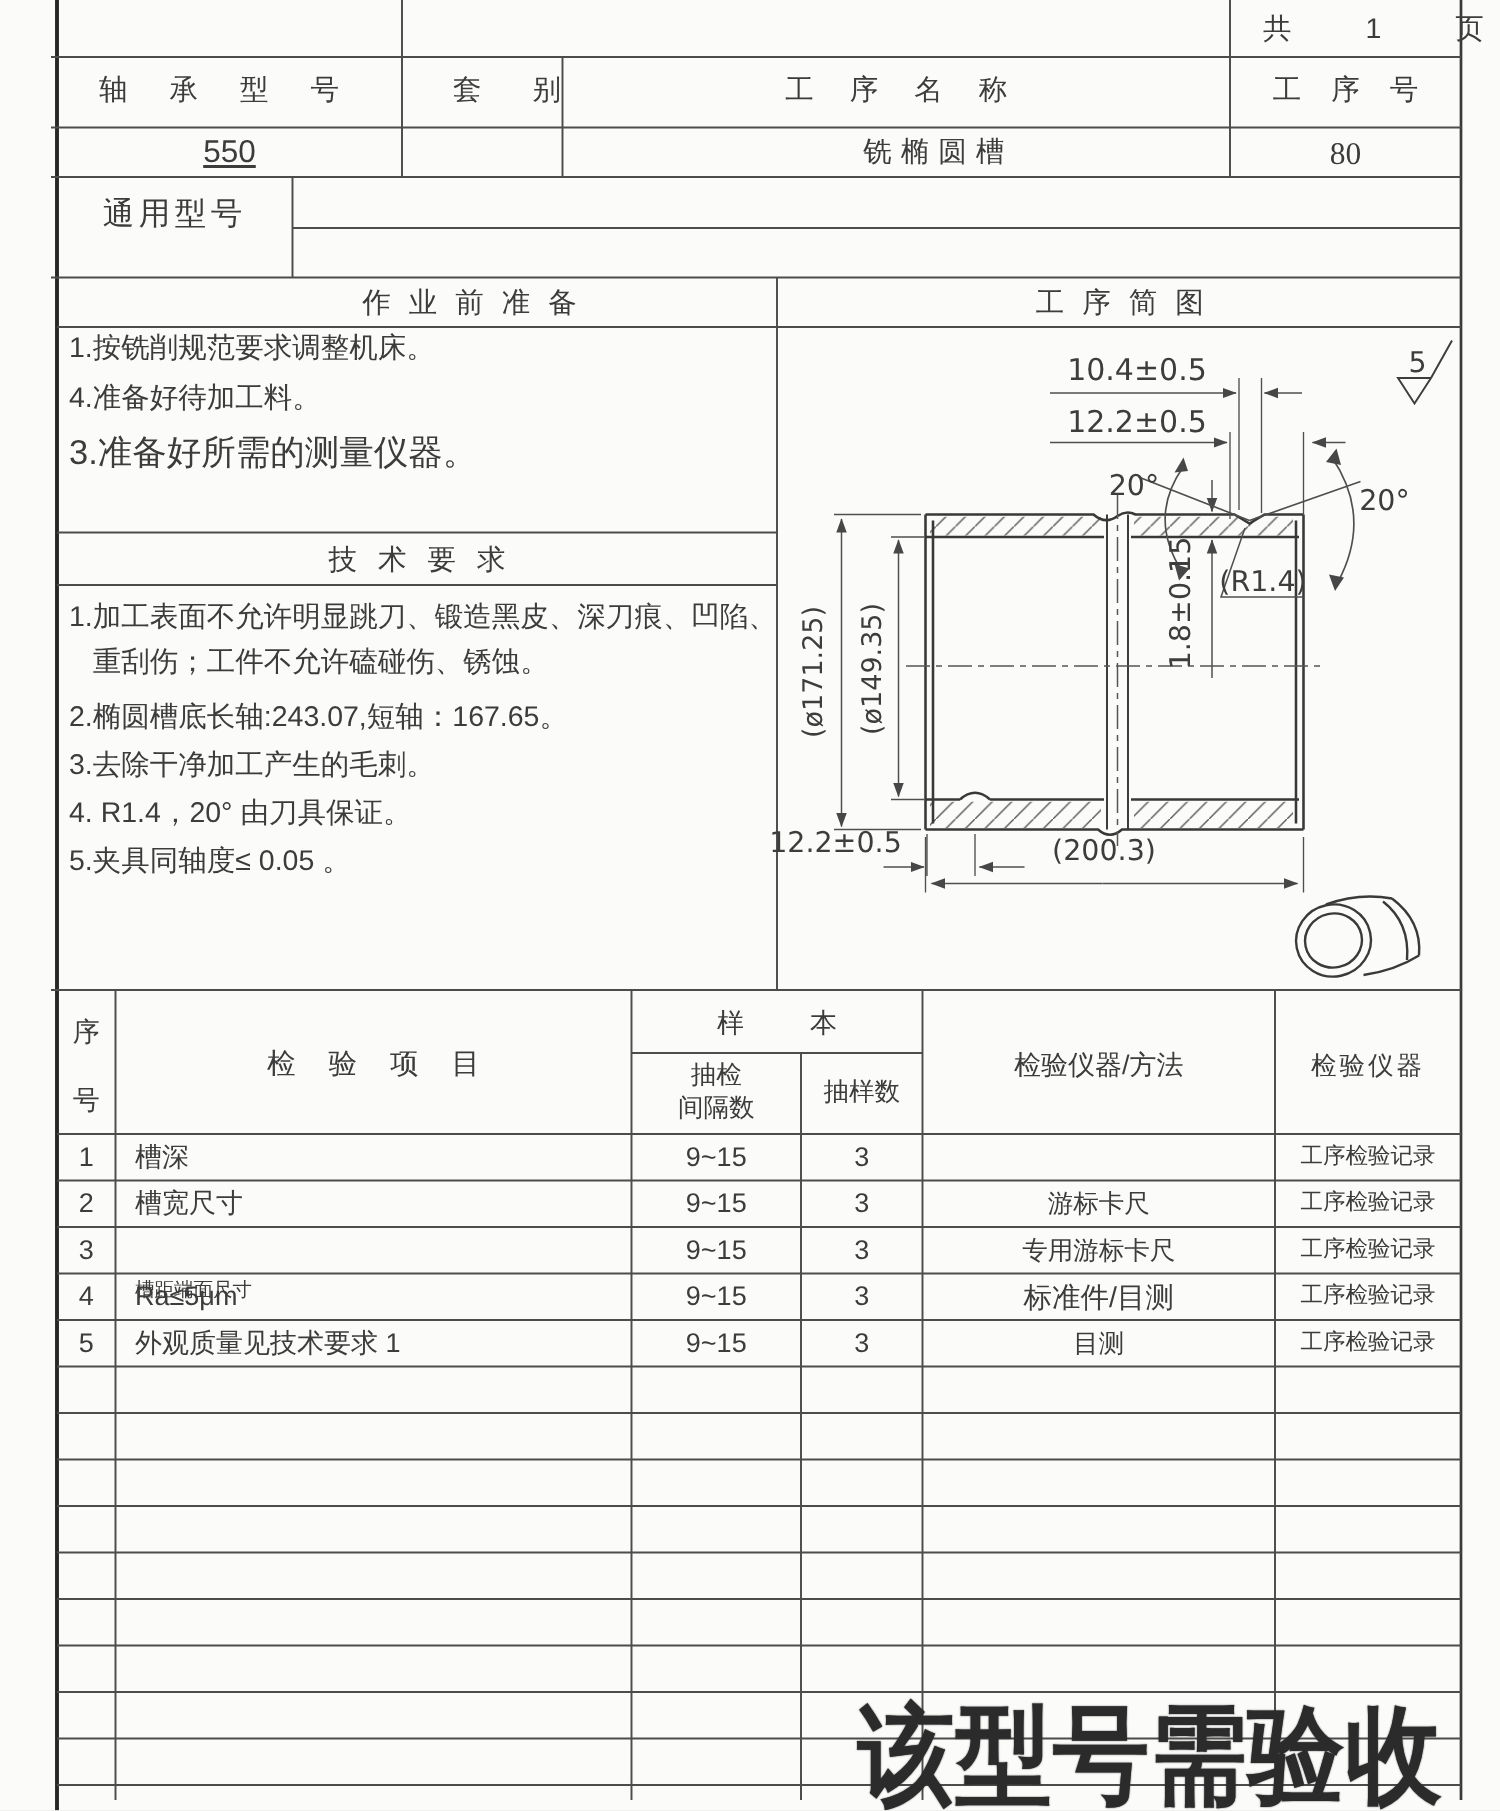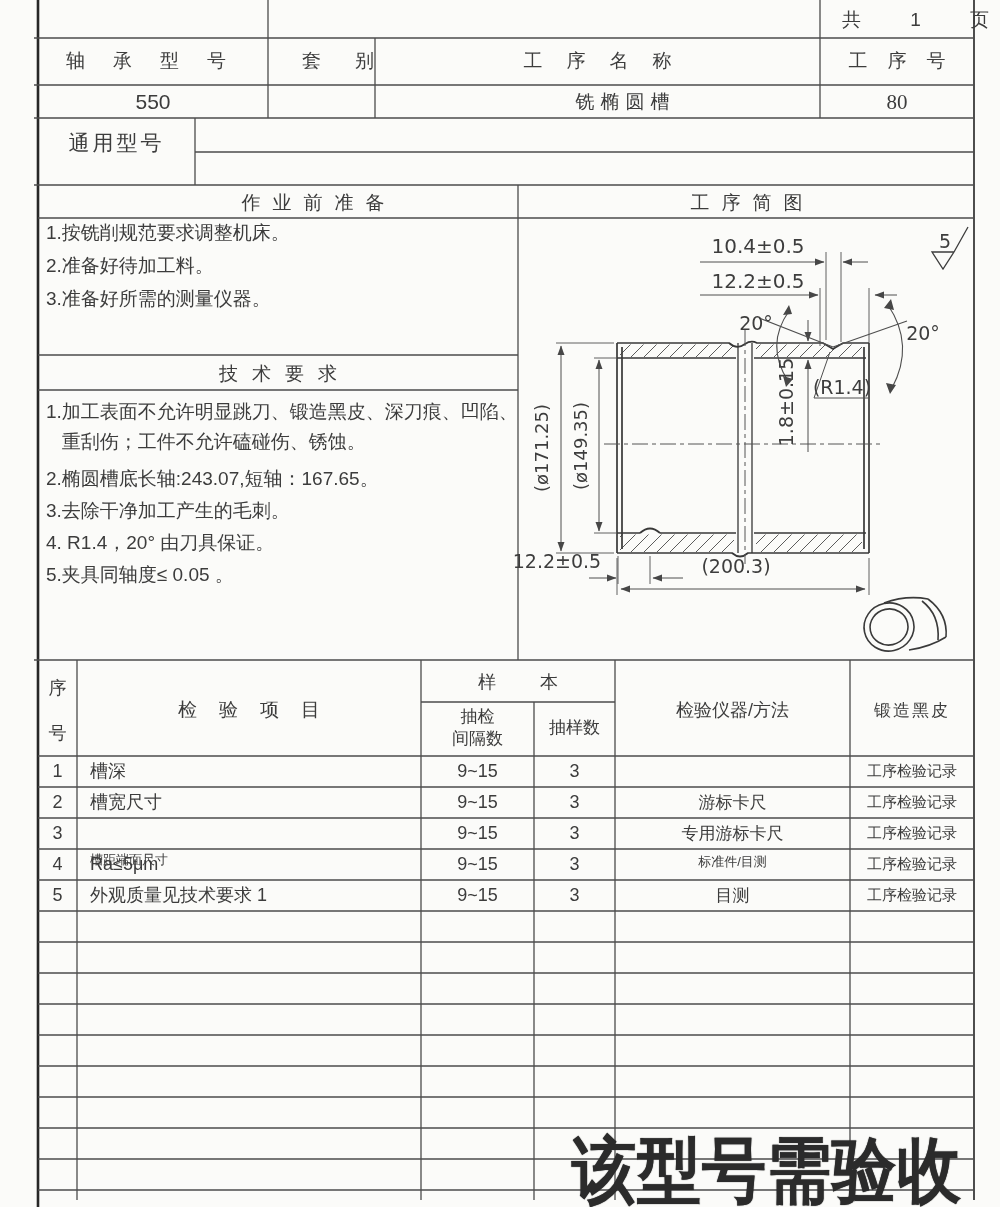--- a/index.html
+++ b/index.html
@@ -128,51 +128,51 @@
     </g>
   </svg>
 
   <div class="t c" style="left:820px;top:8px;width:154px;font-size:19px;letter-spacing:22px;text-indent:22px;">共 1 页</div>
 
   <div class="t c" style="left:38px;top:49px;width:208px;font-size:19px;letter-spacing:28px;text-indent:28px;">轴承型号</div>
   <div class="t c" style="left:268px;top:49px;width:107px;font-size:19px;letter-spacing:34px;text-indent:34px;">套别</div>
   <div class="t c" style="left:375px;top:49px;width:445px;font-size:19px;letter-spacing:24px;text-indent:24px;">工序名称</div>
   <div class="t c" style="left:820px;top:49px;width:154px;font-size:19px;letter-spacing:20px;text-indent:20px;">工序号</div>
 
-  <div class="t c" style="left:38px;top:89px;width:230px;font-size:21px;">550</div>
+  <div class="t c" style="left:38px;top:89px;width:230px;font-size:21px;text-decoration:underline;">550</div>
   <div class="t c" style="left:268px;top:89px;width:107px;font-size:19px;"></div>
   <div class="t c" style="left:375px;top:90px;width:501px;font-size:19px;letter-spacing:6px;">铣椭圆槽</div>
   <div class="t c" style="left:820px;top:89px;width:154px;font-size:21px;font-family:Liberation Serif, serif;">80</div>
 
   <div class="t c" style="left:38px;top:130px;width:157px;font-size:21px;letter-spacing:3px;">通用型号</div>
 
   <div class="t c" style="left:38px;top:191px;width:480px;font-size:19px;letter-spacing:12px;text-indent:12px;padding-left:35px;">作业前准备</div>
   <div class="t c" style="left:518px;top:191px;width:457px;font-size:19px;letter-spacing:12px;text-indent:12px;">工序简图</div>
 
   <div class="t" style="left:46px;top:221px;font-size:19px;">1.按铣削规范要求调整机床。</div>
-  <div class="t" style="left:46px;top:254px;font-size:19px;">2.准备好待加工料。</div>
-  <div class="t" style="left:46px;top:287px;font-size:19px;">3.准备好所需的测量仪器。</div>
+  <div class="t" style="left:46px;top:254px;font-size:19px;">4.准备好待加工料。</div>
+  <div class="t" style="left:46px;top:287px;font-size:23px;">3.准备好所需的测量仪器。</div>
 
   <div class="t c" style="left:38px;top:362px;width:480px;font-size:19px;letter-spacing:14px;text-indent:14px;">技术要求</div>
   <div class="t" style="left:46px;top:400px;font-size:19px;">1.加工表面不允许明显跳刀、锻造黑皮、深刀痕、凹陷、</div>
   <div class="t" style="left:46px;top:430px;font-size:19px;">   重刮伤；工件不允许磕碰伤、锈蚀。</div>
   <div class="t" style="left:46px;top:467px;font-size:19px;">2.椭圆槽底长轴:243.07,短轴：167.65。</div>
   <div class="t" style="left:46px;top:499px;font-size:19px;">3.去除干净加工产生的毛刺。</div>
   <div class="t" style="left:46px;top:531px;font-size:19px;">4. R1.4，20° 由刀具保证。</div>
   <div class="t" style="left:46px;top:563px;font-size:19px;">5.夹具同轴度≤ 0.05 。</div>
 
   <div class="t c" style="left:38px;top:677px;width:39px;font-size:18px;">序</div>
   <div class="t c" style="left:38px;top:722px;width:39px;font-size:18px;">号</div>
   <div class="t c" style="left:77px;top:698px;width:344px;font-size:19px;letter-spacing:22px;text-indent:22px;">检验项目</div>
   <div class="t c" style="left:421px;top:671px;width:194px;font-size:18px;letter-spacing:44px;text-indent:44px;">样本</div>
   <div class="t c" style="left:421px;top:706px;width:113px;font-size:17px;">抽检</div>
   <div class="t c" style="left:421px;top:728px;width:113px;font-size:17px;">间隔数</div>
   <div class="t c" style="left:534px;top:717px;width:81px;font-size:17px;">抽样数</div>
   <div class="t c" style="left:615px;top:699px;width:235px;font-size:18px;">检验仪器/方法</div>
-  <div class="t c" style="left:850px;top:700px;width:124px;font-size:17px;letter-spacing:2px;">锻造黑皮</div>
+  <div class="t c" style="left:850px;top:700px;width:124px;font-size:17px;letter-spacing:2px;">检验仪器</div>
 
   <div class="t c" style="left:38px;top:760px;width:39px;font-size:18px;">1</div>
   <div class="t" style="left:90px;top:760px;font-size:18px;">槽深</div>
   <div class="t c" style="left:421px;top:760px;width:113px;font-size:18px;">9~15</div>
   <div class="t c" style="left:534px;top:760px;width:81px;font-size:18px;">3</div>
   <div class="t c" style="left:850px;top:762px;width:124px;font-size:15px;">工序检验记录</div>
 
   <div class="t c" style="left:38px;top:791px;width:39px;font-size:18px;">2</div>
   <div class="t" style="left:90px;top:791px;font-size:18px;">槽宽尺寸</div>
   <div class="t c" style="left:421px;top:791px;width:113px;font-size:18px;">9~15</div>
@@ -184,21 +184,21 @@
   <div class="t" style="left:90px;top:852px;font-size:13px;">槽距端面尺寸</div>
   <div class="t c" style="left:421px;top:822px;width:113px;font-size:18px;">9~15</div>
   <div class="t c" style="left:534px;top:822px;width:81px;font-size:18px;">3</div>
   <div class="t c" style="left:615px;top:823px;width:235px;font-size:17px;">专用游标卡尺</div>
   <div class="t c" style="left:850px;top:824px;width:124px;font-size:15px;">工序检验记录</div>
 
   <div class="t c" style="left:38px;top:853px;width:39px;font-size:18px;">4</div>
   <div class="t" style="left:90px;top:853px;font-size:18px;">Ra≤5μm</div>
   <div class="t c" style="left:421px;top:853px;width:113px;font-size:18px;">9~15</div>
   <div class="t c" style="left:534px;top:853px;width:81px;font-size:18px;">3</div>
-  <div class="t c" style="left:615px;top:854px;width:235px;font-size:13px;">标准件/目测</div>
+  <div class="t c" style="left:615px;top:854px;width:235px;font-size:19px;">标准件/目测</div>
   <div class="t c" style="left:850px;top:855px;width:124px;font-size:15px;">工序检验记录</div>
 
   <div class="t c" style="left:38px;top:884px;width:39px;font-size:18px;">5</div>
   <div class="t" style="left:90px;top:884px;font-size:18px;">外观质量见技术要求 1</div>
   <div class="t c" style="left:421px;top:884px;width:113px;font-size:18px;">9~15</div>
   <div class="t c" style="left:534px;top:884px;width:81px;font-size:18px;">3</div>
   <div class="t c" style="left:615px;top:885px;width:235px;font-size:17px;">目测</div>
   <div class="t c" style="left:850px;top:886px;width:124px;font-size:15px;">工序检验记录</div>
 
   <div class="stamp" style="left:572px;top:1122px;font-size:64px;">该型号需验收</div>

